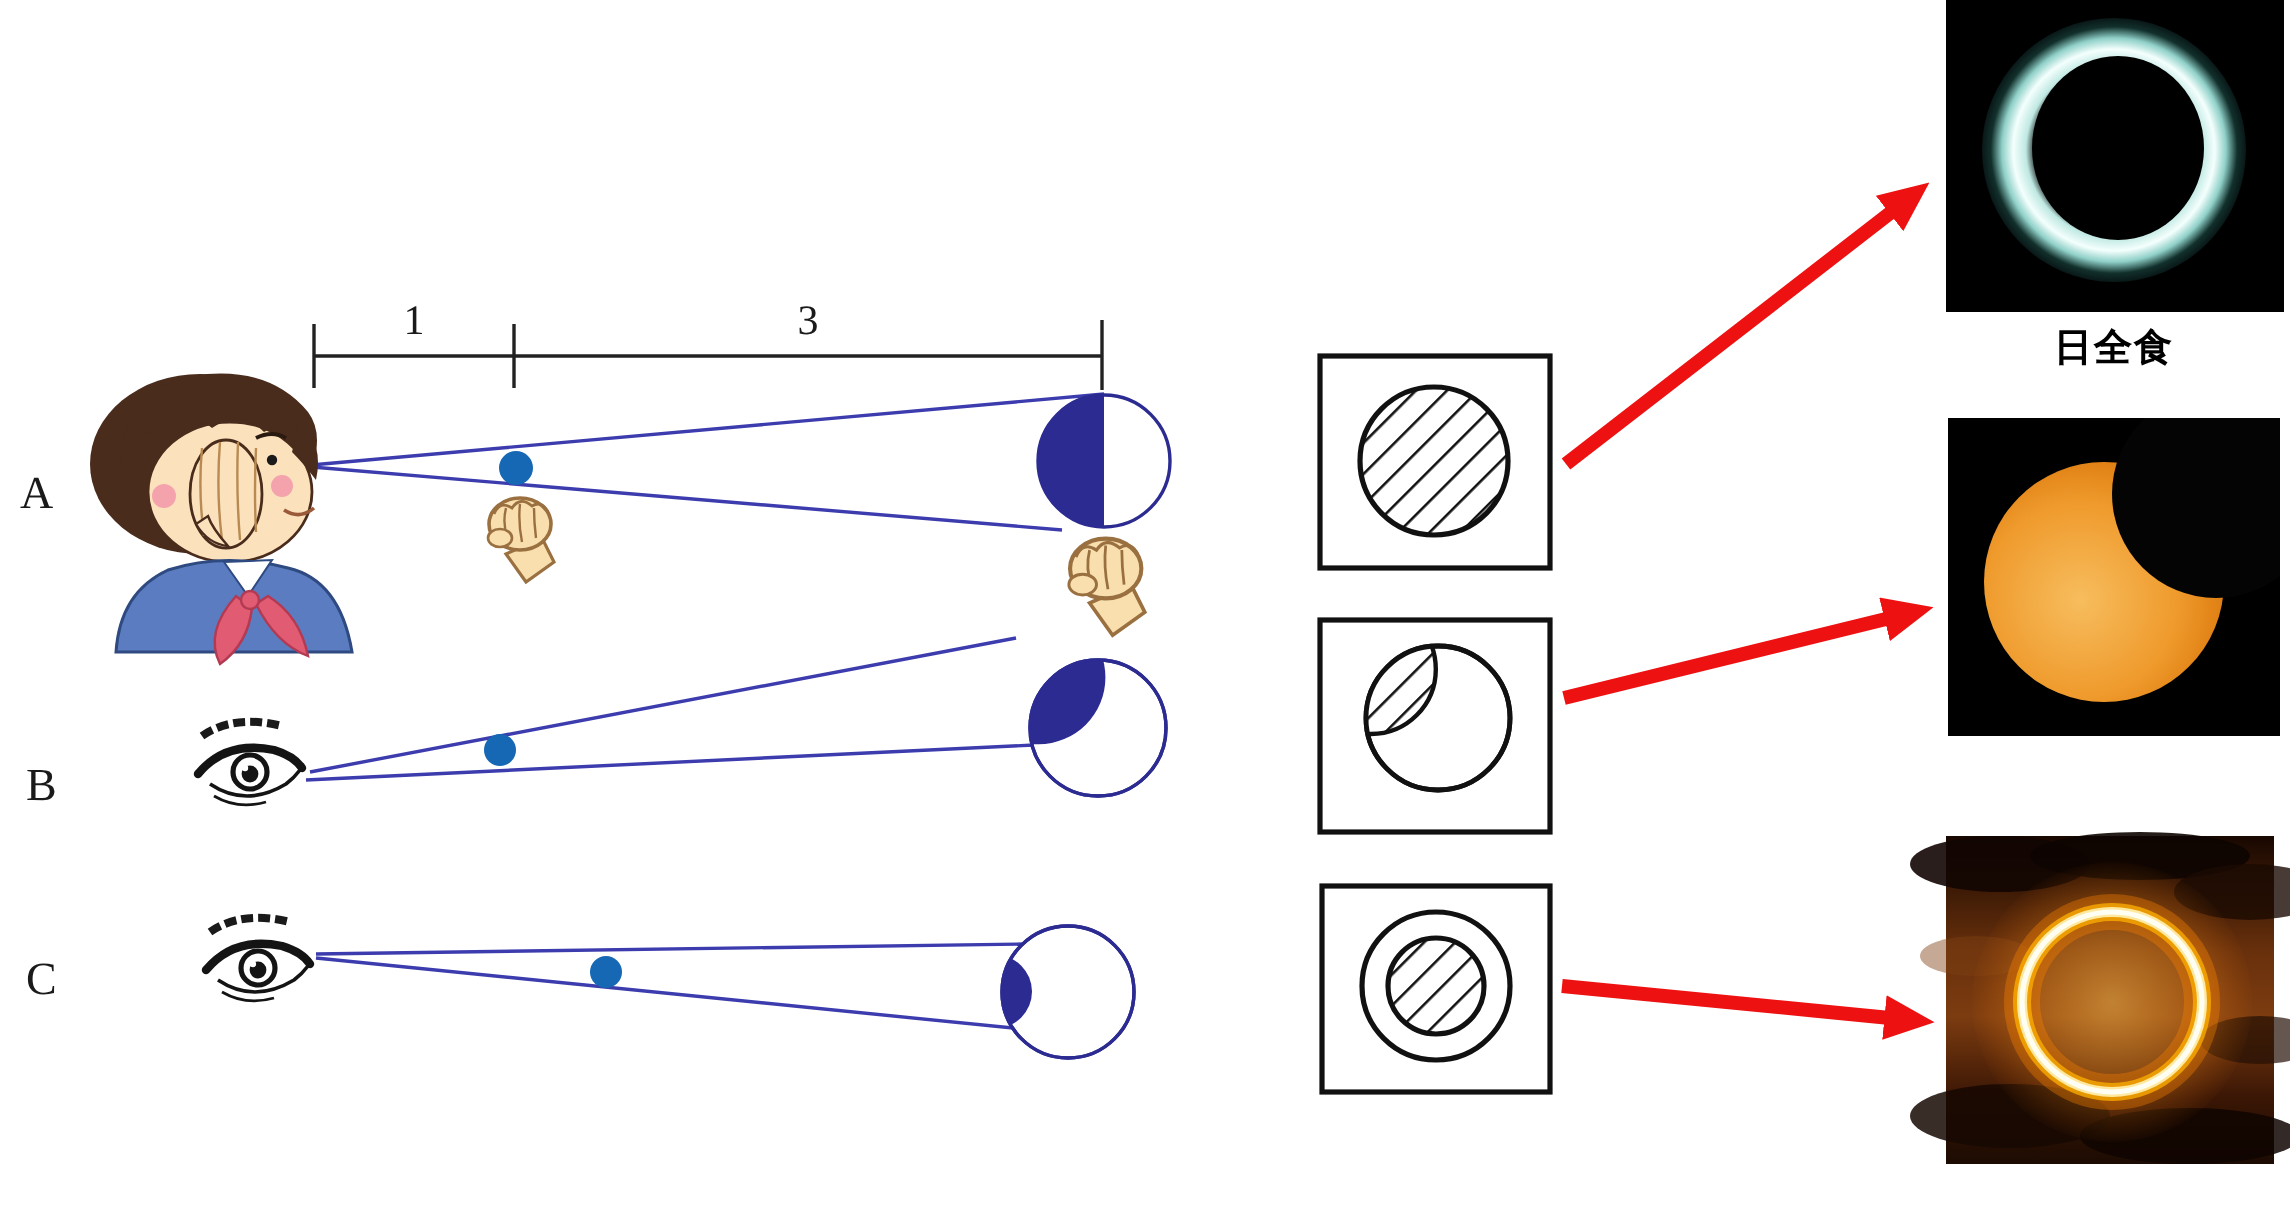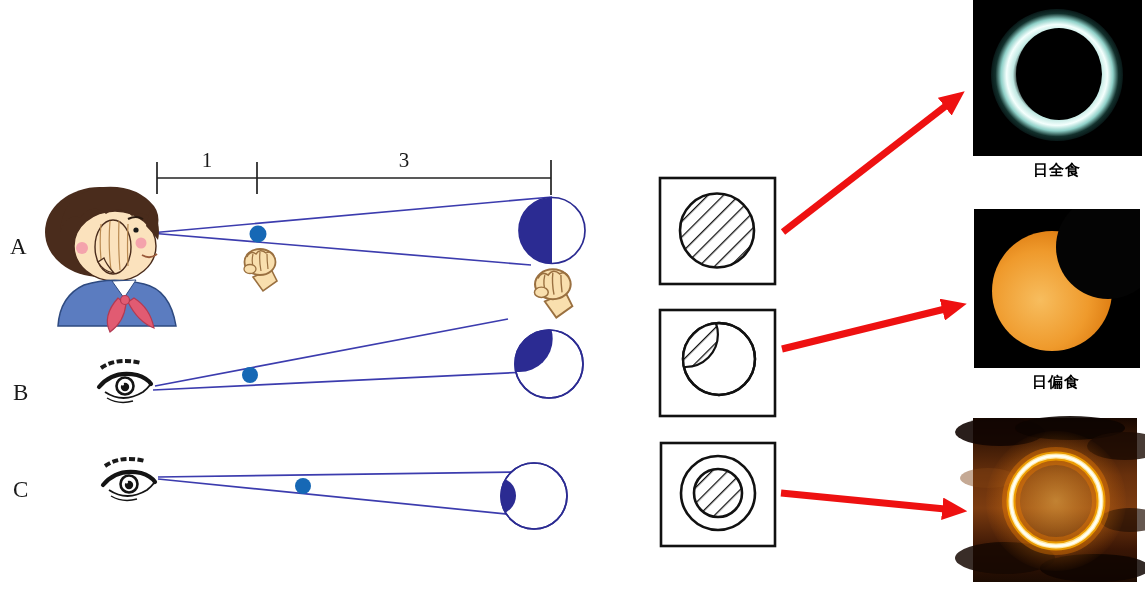--- a/index.html
+++ b/index.html
@@ -2,21 +2,21 @@
 <html><head>
 <meta charset="utf-8">
 <style>
   html,body{margin:0;padding:0;background:#fff;}
   #stage{position:relative;width:1145px;height:611px;background:#fff;overflow:hidden;
          font-family:"Liberation Sans",sans-serif;}
   .rowlbl{position:absolute;font-family:"Liberation Serif","DejaVu Serif",serif;
           font-size:23px;color:#1a1a1a;}
   .rulnum{position:absolute;font-family:"Liberation Serif","DejaVu Serif",serif;
           font-size:21px;color:#1a1a1a;text-align:center;}
-  .caption{position:absolute;font-size:15px;font-weight:bold;color:#000;
+  .caption{position:absolute;font-size:19px;font-weight:bold;color:#000;
            text-align:center;width:170px;letter-spacing:1px;}
   svg{position:absolute;left:0;top:0;}
 </style>
 </head>
 <body>
 
 <div id="stage">
 
 <svg width="1145" height="611" viewBox="0 0 1145 611">
   <defs>
@@ -217,15 +217,14 @@
 </svg>
 
 <span class="rowlbl" style="left:10px;top:234px;">A</span>
 <span class="rowlbl" style="left:13px;top:380px;">B</span>
 <span class="rowlbl" style="left:13px;top:477px;">C</span>
 
 <span class="rulnum" style="left:157px;width:100px;top:148px;">1</span>
 <span class="rulnum" style="left:257px;width:294px;top:148px;">3</span>
 
 <span class="caption" style="left:972px;top:161px;">日全食</span>
-<span class="caption" style="left:971px;top:373px;">日偏食</span>
 
 </div>
 
 </body></html>

